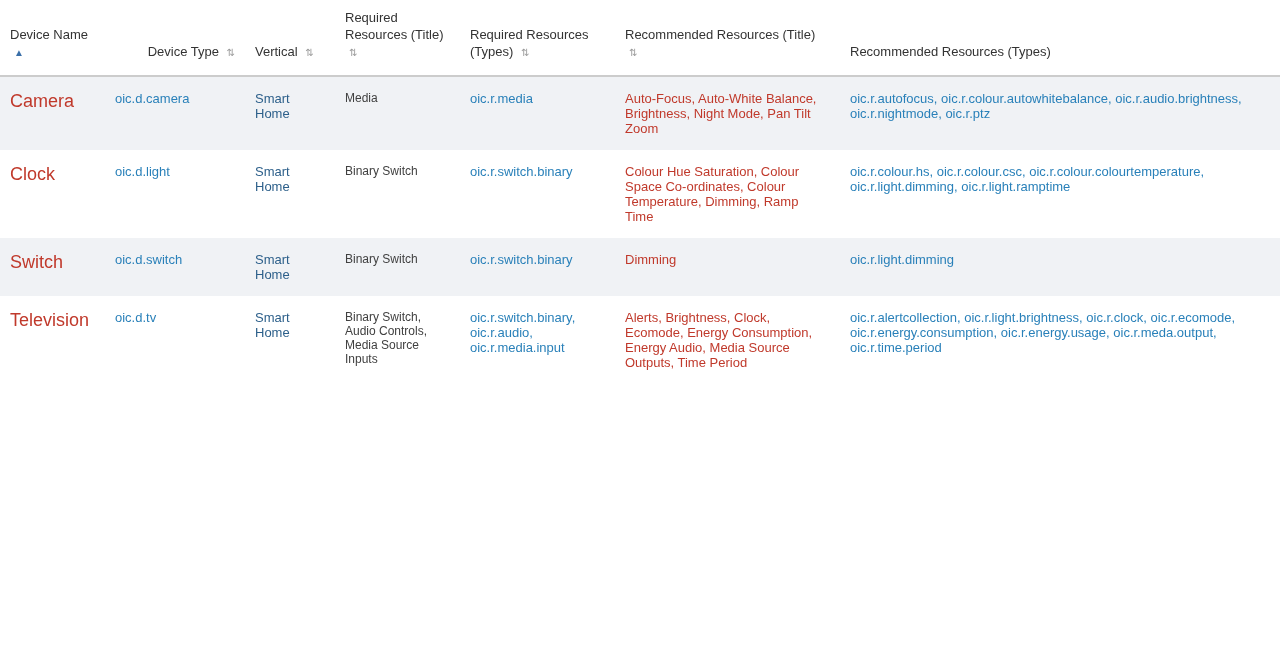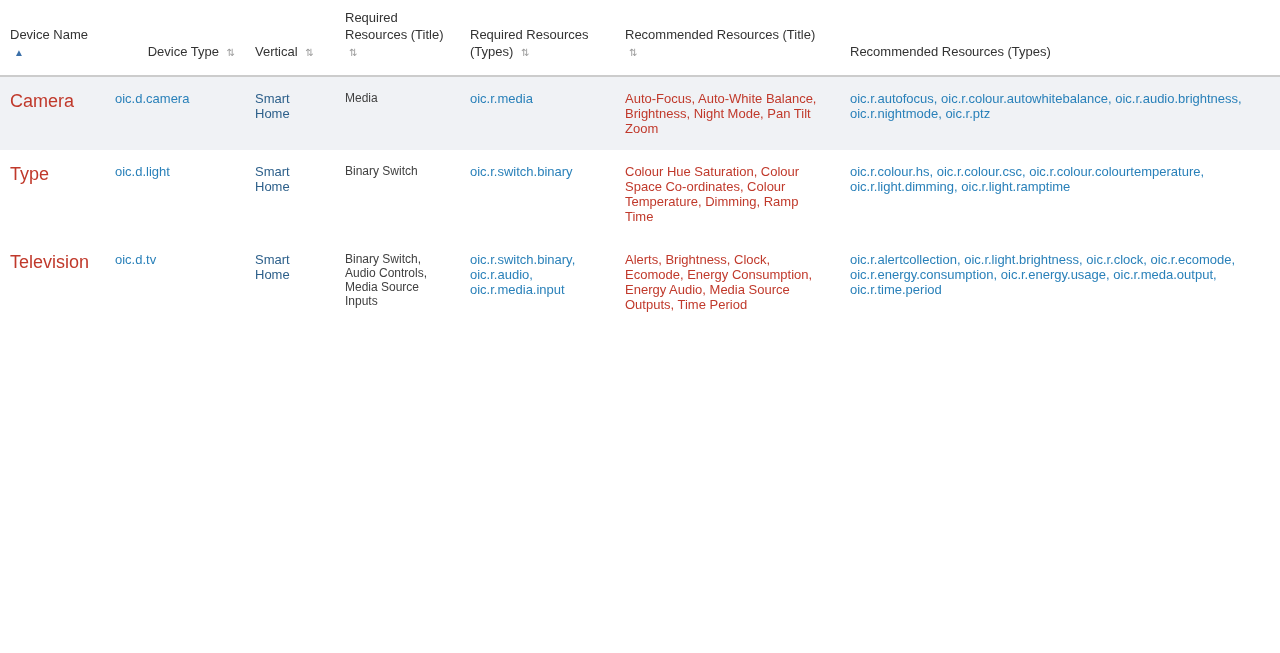--- a/index.html
+++ b/index.html
@@ -116,27 +116,36 @@
     <tr class="row-odd">
           <td class="device-name">Camera</td>
           <td class="device-type">oic.d.camera</td>
           <td class="vertical-text vertical-col">Smart Home</td>
           <td class="req-title">Media</td>
           <td class="req-types">oic.r.media</td>
           <td class="rec-title">Auto-Focus, Auto-White Balance, Brightness, Night Mode, Pan Tilt Zoom</td>
           <td class="rec-types">oic.r.autofocus, oic.r.colour.autowhitebalance, oic.r.audio.brightness, oic.r.nightmode, oic.r.ptz</td>
         </tr>
         <tr class="row-even">
-          <td class="device-name">Type</td>
+          <td class="device-name">Clock</td>
           <td class="device-type">oic.d.light</td>
           <td class="vertical-text vertical-col">Smart Home</td>
           <td class="req-title">Binary Switch</td>
           <td class="req-types">oic.r.switch.binary</td>
           <td class="rec-title">Colour Hue Saturation, Colour Space Co-ordinates, Colour Temperature, Dimming, Ramp Time</td>
           <td class="rec-types">oic.r.colour.hs, oic.r.colour.csc, oic.r.colour.colourtemperature, oic.r.light.dimming, oic.r.light.ramptime</td>
+        </tr>
+        <tr class="row-odd">
+          <td class="device-name">Switch</td>
+          <td class="device-type">oic.d.switch</td>
+          <td class="vertical-text vertical-col">Smart Home</td>
+          <td class="req-title">Binary Switch</td>
+          <td class="req-types">oic.r.switch.binary</td>
+          <td class="rec-title">Dimming</td>
+          <td class="rec-types">oic.r.light.dimming</td>
         </tr>
         <tr class="row-even">
           <td class="device-name">Television</td>
           <td class="device-type">oic.d.tv</td>
           <td class="vertical-text vertical-col">Smart Home</td>
           <td class="req-title">Binary Switch, Audio Controls, Media Source Inputs</td>
           <td class="req-types">oic.r.switch.binary, oic.r.audio, oic.r.media.input</td>
           <td class="rec-title">Alerts, Brightness, Clock, Ecomode, Energy Consumption, Energy Audio, Media Source Outputs, Time Period</td>
           <td class="rec-types">oic.r.alertcollection, oic.r.light.brightness, oic.r.clock, oic.r.ecomode, oic.r.energy.consumption, oic.r.energy.usage, oic.r.meda.output, oic.r.time.period</td>
         </tr>

